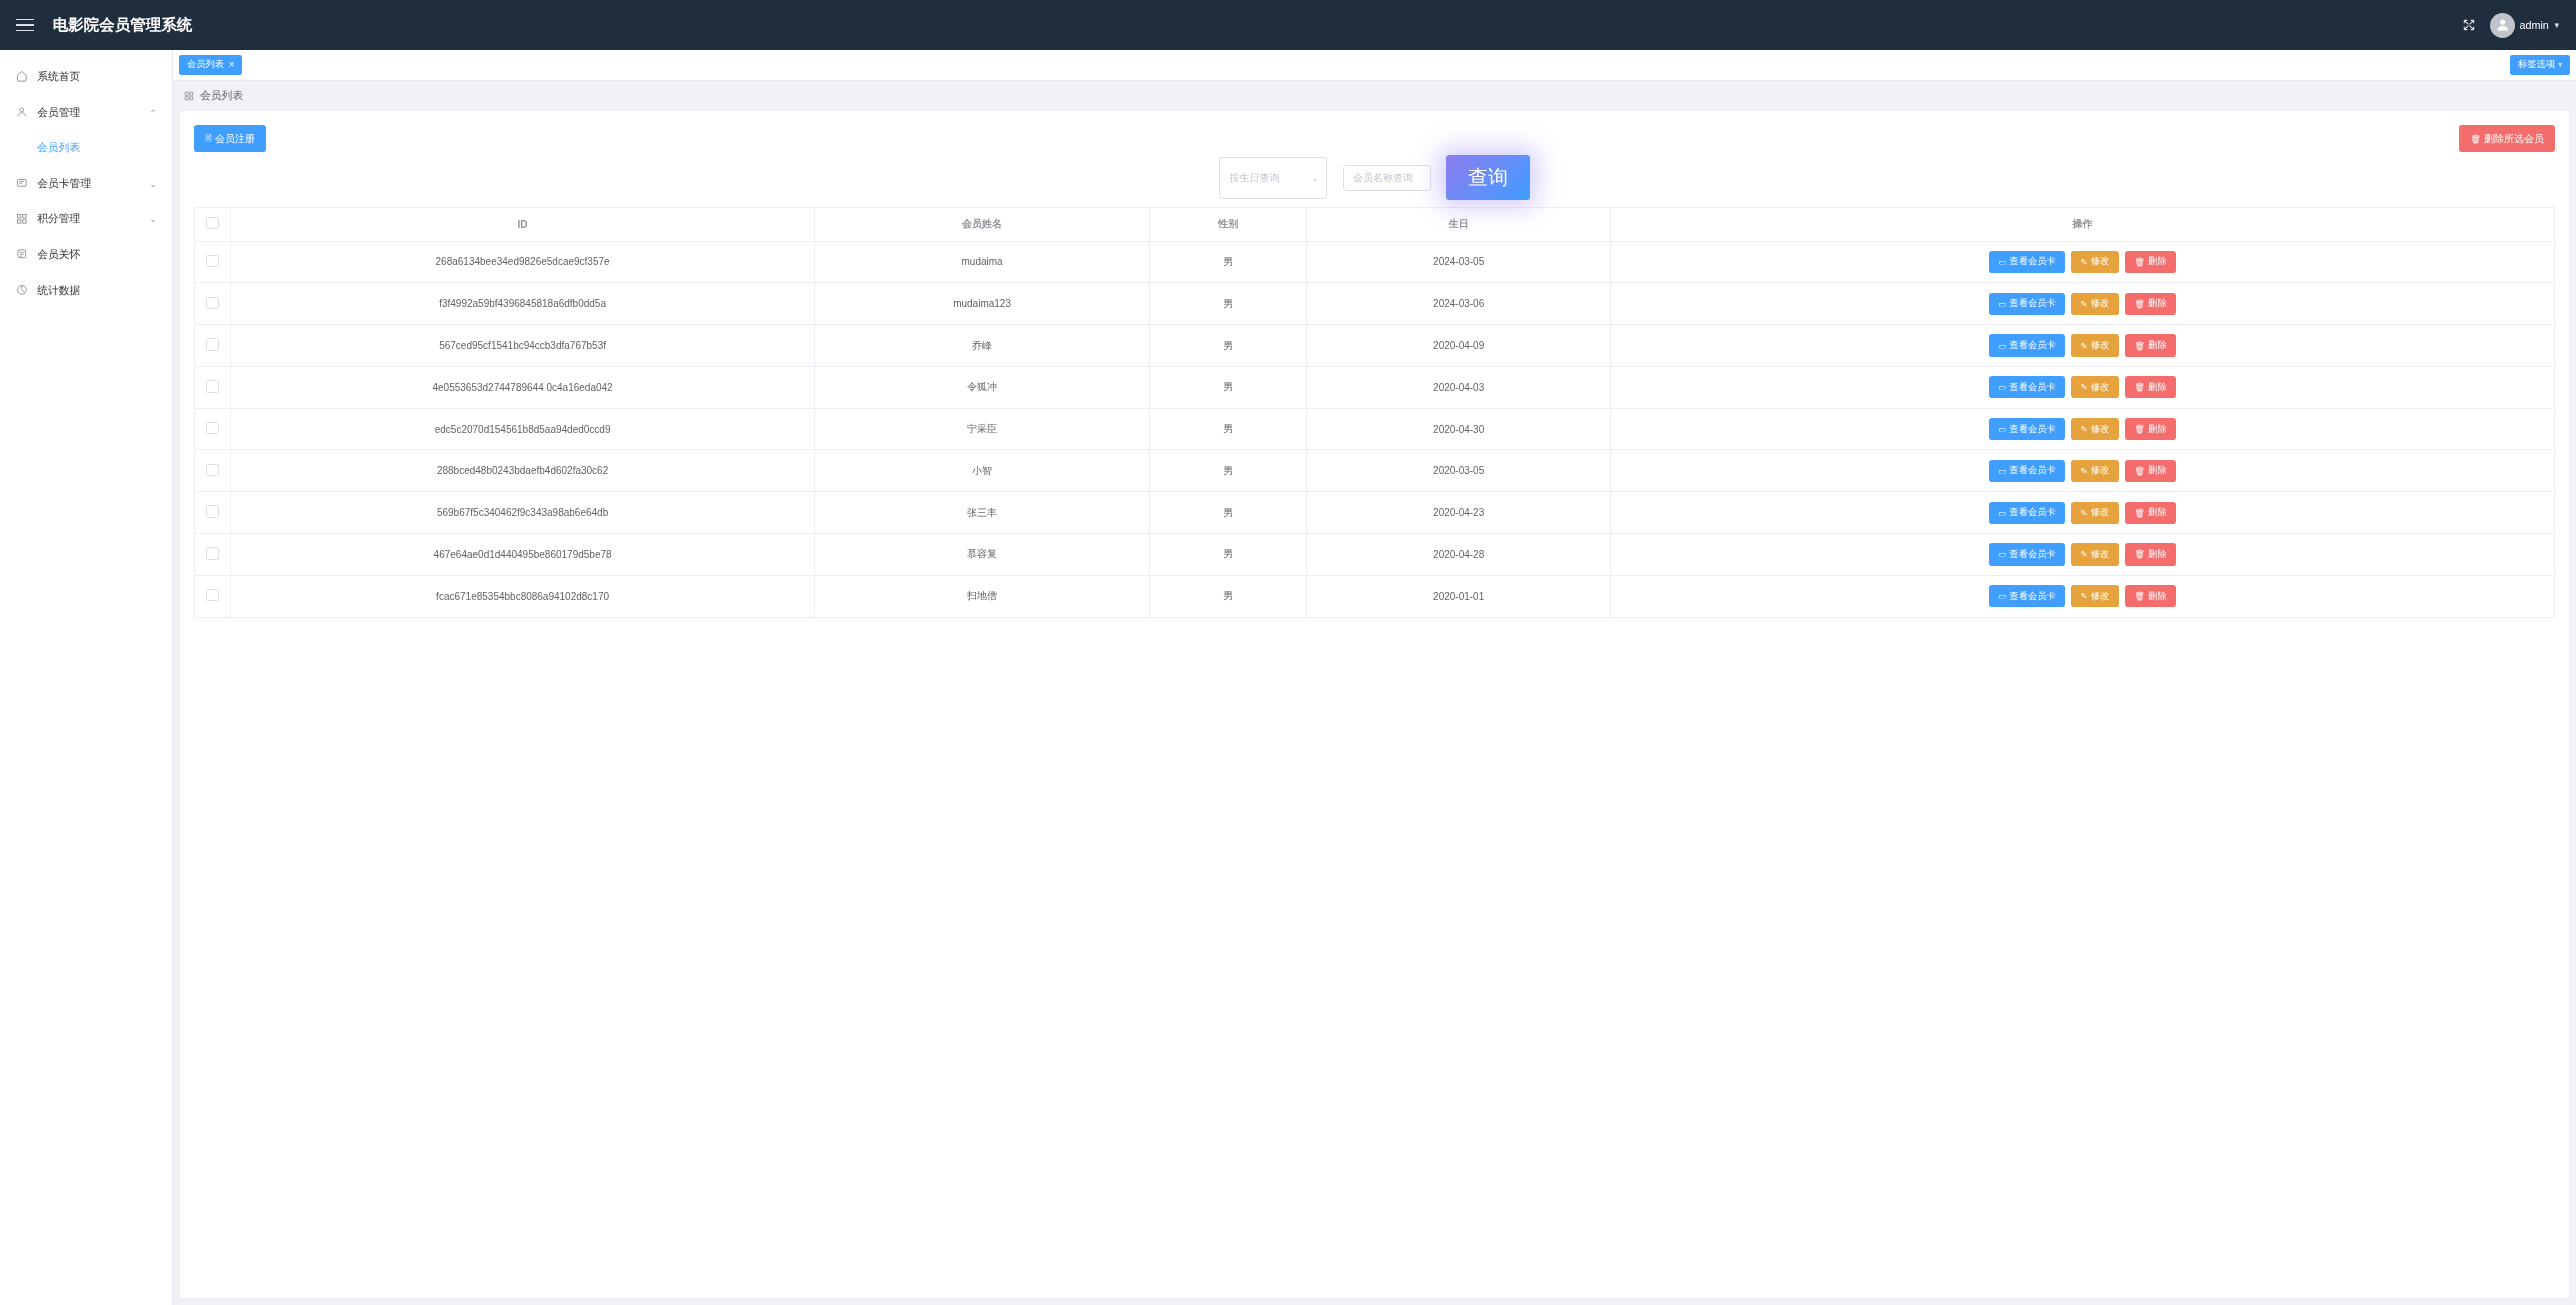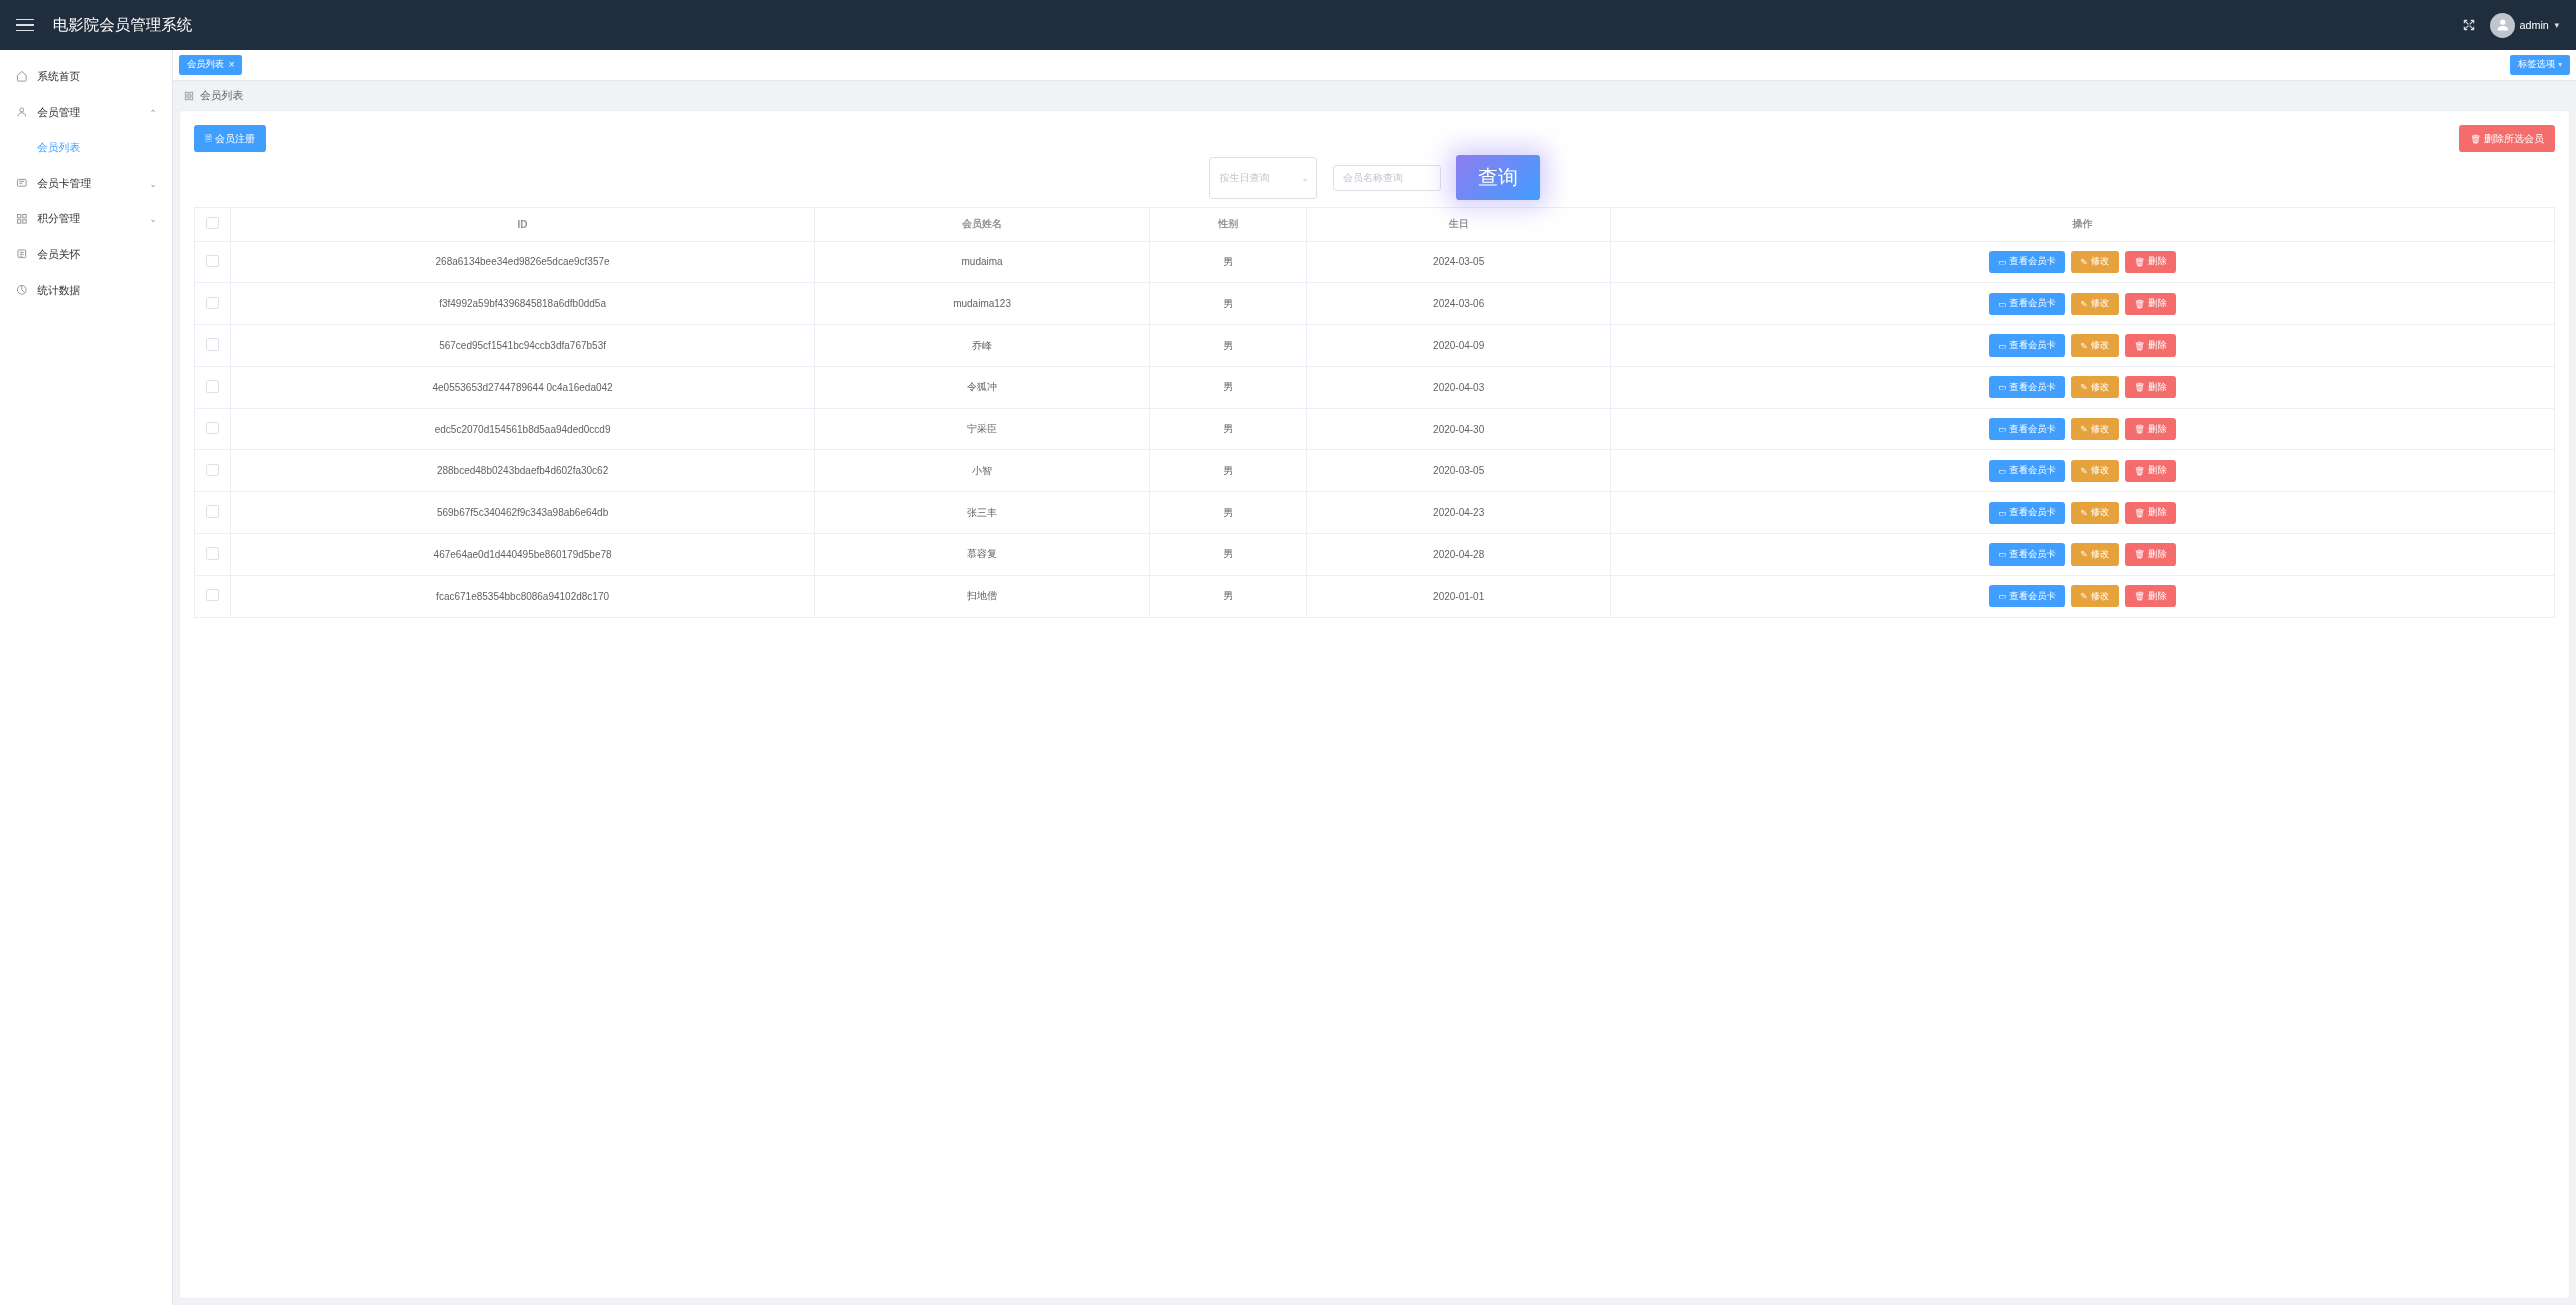--- a/index.html
+++ b/index.html
@@ -1,21 +1,21 @@
 <!DOCTYPE html>
 <html style="font-size:12.4px"><head>
 <meta charset="utf-8">
 <style>
 *{box-sizing:border-box;margin:0;padding:0}
 body{font-family:"Helvetica Neue",Arial,"PingFang SC","Microsoft YaHei",sans-serif;background:#f0f2f5;font-size:10.8px;color:#606266}
 .header{position:fixed;top:0;left:0;right:0;height:50px;background:#1f2d3d;display:flex;align-items:center;justify-content:space-between;padding:0 15.5px;z-index:100}
 .header-left{display:flex;align-items:center;gap:18.6px}
 .menu-toggle{width:18.6px;height:18.6px;display:flex;flex-direction:column;justify-content:center;gap:3.9px;cursor:pointer}
 .menu-toggle span{display:block;height:1.5px;background:#dcdfe6}
-.app-title{color:#fff;font-size:15.5px;font-weight:400}
+.app-title{color:#fff;font-size:15.5px;font-weight:700}
 .header-right{display:flex;align-items:center;gap:14px}
 .fullscreen-icon{color:#dcdfe6;font-size:14px;cursor:pointer}
 .avatar{width:25px;height:25px;border-radius:50%;background:#c0c4cc;display:flex;align-items:center;justify-content:center;color:#fff}
 .user-dropdown{display:flex;align-items:center;gap:4px;color:#fff;cursor:pointer}
 .caret{font-size:7.7px;color:#dcdfe6}
 .sidebar{position:fixed;top:50px;left:0;bottom:0;width:173px;background:#fff;border-right:0.8px solid #e4e7ed;padding-top:9.3px;overflow-y:auto}
 .menu-item{display:flex;align-items:center;justify-content:space-between;padding:10.8px 15.5px;color:#303133;cursor:pointer;font-size:10.8px}
 .menu-item-left{display:flex;gap:9.3px}
 .menu-icon{width:12.4px;height:12.4px;display:flex;align-items:center;justify-content:center;color:#909399;font-size:11.6px}
 .submenu-item{padding:10.8px 15.5px 10.8px 37px;color:#303133;cursor:pointer;font-size:10.8px}
@@ -33,21 +33,21 @@
 .content{flex:1;margin:0 6.2px 6.2px;background:#fff;border:0.8px solid #ebeef5;border-radius:3.1px;padding:14px;overflow:auto}
 .toolbar{display:flex;justify-content:space-between;align-items:flex-start;margin-bottom:3.1px}
 .btn{display:inline-flex;align-items:center;gap:3.1px;padding:6.2px 10.8px;border-radius:3.1px;font-size:10px;border:none;cursor:pointer;color:#fff}
 .btn-primary{background:#409eff}
 .btn-danger{background:#f56c6c}
 .btn-warning{background:#e6a23c}
 .btn-sm{padding:4.6px 9.3px;font-size:9.3px}
 .filters{display:flex;align-items:center;justify-content:center;gap:15.5px;margin:1.5px 0 6.2px}
 .select-input{width:108px;height:42px;border:0.8px solid #dcdfe6;border-radius:3.1px;padding:0 21.7px 0 9.3px;color:#c0c4cc;background:#fff;position:relative;display:flex;align-items:center;font-size:10px;cursor:pointer}
 .select-caret{position:absolute;right:7.7px;color:#c0c4cc;font-size:8.5px}
-.text-input{width:108px;height:26px;border:0.8px solid #dcdfe6;border-radius:3.1px;padding:0 9.3px;font-size:10px;color:#606266}
+.text-input{width:88px;height:26px;border:0.8px solid #dcdfe6;border-radius:3.1px;padding:0 9.3px;font-size:10px;color:#606266}
 .text-input::placeholder{color:#c0c4cc}
 .search-btn{padding:9.3px 21.7px;border:none;border-radius:3.1px;color:#fff;font-size:20px;cursor:pointer;background:linear-gradient(135deg,#8e7cf0 0%,#409eff 100%);box-shadow:0 0 23px 7.7px rgba(135,120,245,0.35)}
 table{width:100%;border-collapse:collapse}
 th,td{border:0.8px solid #ebeef5;padding:9.3px 6.2px;text-align:center;font-size:10px;color:#606266}
 th{background:#fff;font-weight:700;color:#909399}
 td.id-cell{word-break:break-all;max-width:124px;line-height:1.5}
 .checkbox{width:12.4px;height:12.4px;border:0.8px solid #dcdfe6;border-radius:1.5px;display:inline-block;cursor:pointer;background:#fff}
 .action-cell{display:flex;gap:6.2px;justify-content:center}
 .btn-icon{font-size:8.5px}
 svg{display:block}

